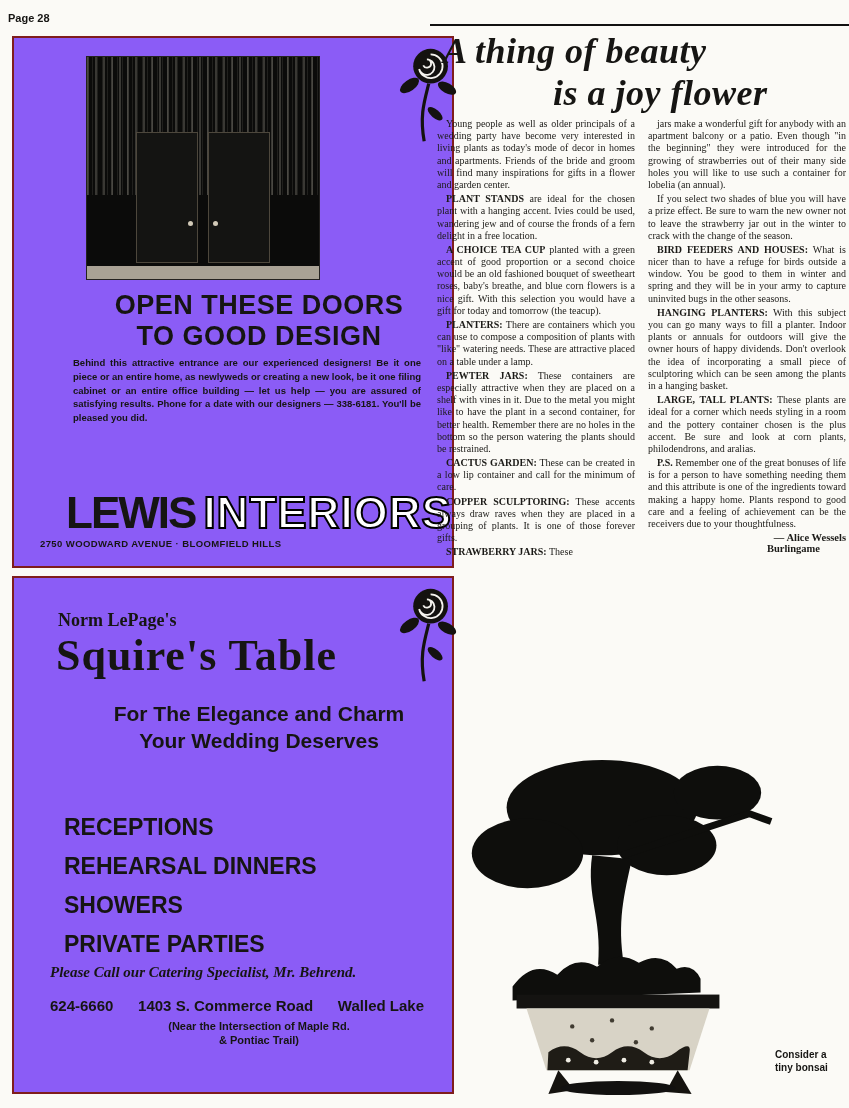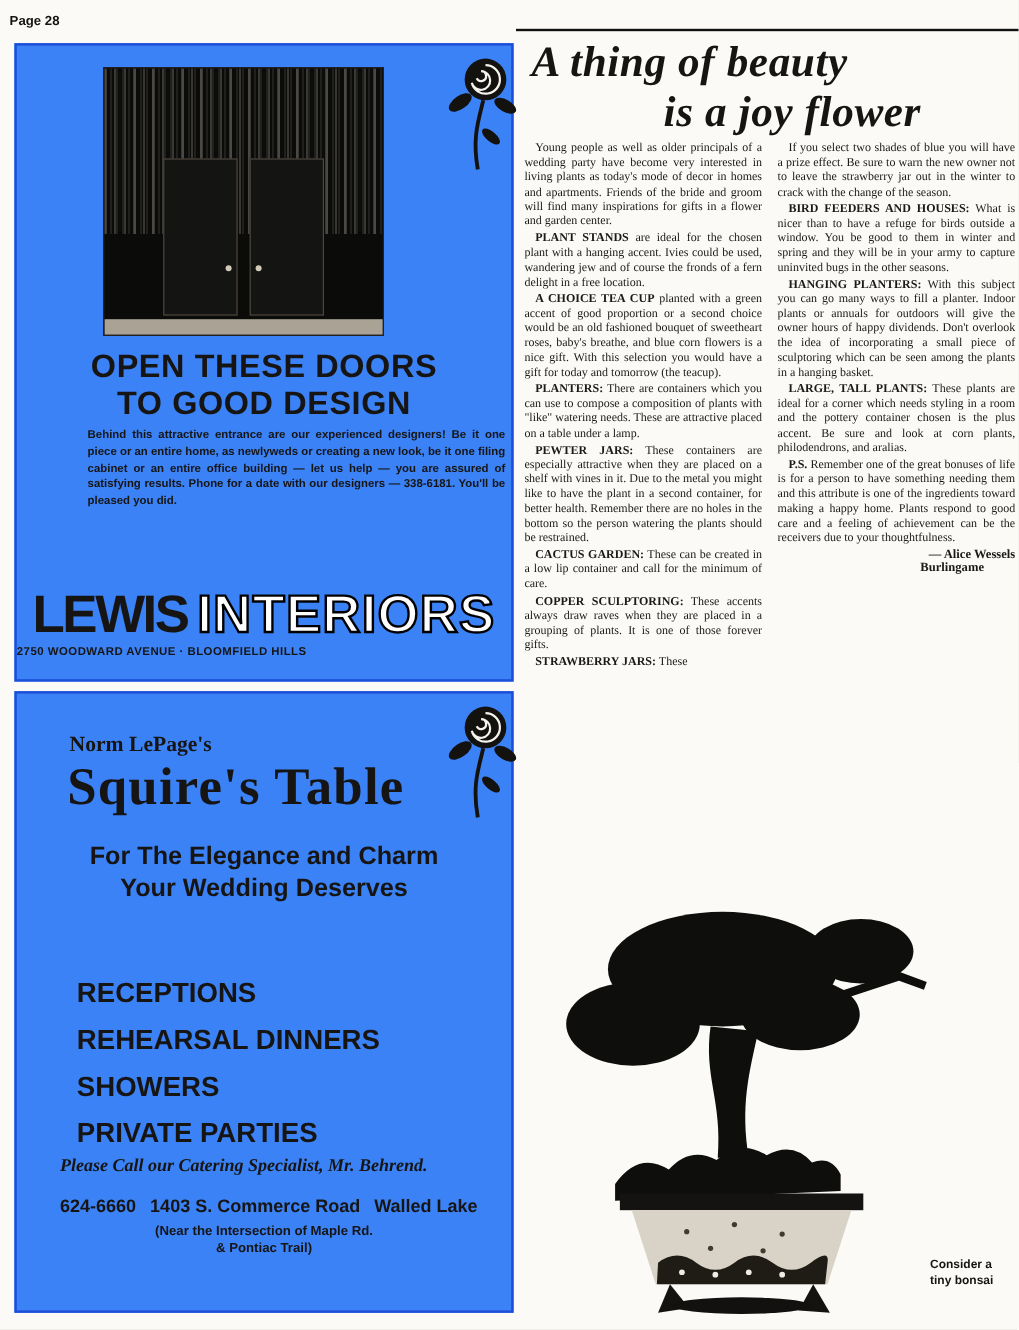--- a/index.html
+++ b/index.html
@@ -14,21 +14,21 @@
   
   .article-col{position:absolute;top:118px;width:198px;font-family:"Liberation Serif",serif;
                font-size:10px;line-height:1.22;text-align:justify;color:#1b1a17;}
   .col-1{left:437px;}
   .col-2{left:648px;}
   .article-col p{margin:0 0 2px;text-indent:9px;}
   .article-col b{font-weight:700;}
   .byline{font:700 10.5px "Liberation Serif",serif;text-align:right;margin-top:2px;}
   .byline2{padding-right:26px;margin-top:0;}
   
-  .ad-box{position:absolute;left:12px;width:412px;border:2px solid #1d4ed8;background:#3b82f6;}
+  .ad-box{position:absolute;left:12px;width:412px;border:2px solid #7f1d1d;background:#8b5cf6;padding-left:26px;}
   .ad-lewis{top:36px;height:528px;}
   .ad-squires{top:576px;height:514px;}
   .flower{position:absolute;right:-6px;top:4px;}
   
   .door-photo{position:absolute;left:72px;top:18px;width:232px;height:222px;background:#0b0b0a;
               overflow:hidden;border:1px solid #242220;}
   .door-streaks{position:absolute;left:0;right:0;top:0;height:62%;
     background:repeating-linear-gradient(90deg,rgba(222,216,200,.22) 0 2px,transparent 2px 8px),
                repeating-linear-gradient(90deg,rgba(222,216,200,.10) 0 1px,transparent 1px 5px);}
   .door{position:absolute;top:34%;height:58%;width:26%;background:#141412;border:1px solid #4d473c;}
@@ -166,20 +166,21 @@
         <p><b>PLANTERS:</b> There are containers which you can use to compose a composition of plants with "like" watering needs. These are attractive placed on a table under a lamp.</p>
         <p><b>PEWTER JARS:</b> These containers are especially attractive when they are placed on a shelf with vines in it. Due to the metal you might like to have the plant in a second container, for better health. Remember there are no holes in the bottom so the person watering the plants should be restrained.</p>
         <p><b>CACTUS GARDEN:</b> These can be created in a low lip container and call for the minimum of care.</p>
         <p><b>COPPER SCULPTORING:</b> These accents always draw raves when they are placed in a grouping of plants. It is one of those forever gifts.</p>
         <p><b>STRAWBERRY JARS:</b> These</p>
       </div>
   </div>
 
   <div class="article-col col-2">
     <div>
+        <p>jars make a wonderful gift for anybody with an apartment balcony or a patio. Even though "in the beginning" they were introduced for the growing of strawberries out of their many side holes you will like to use such a container for lobelia (an annual).</p>
         <p>If you select two shades of blue you will have a prize effect. Be sure to warn the new owner not to leave the strawberry jar out in the winter to crack with the change of the season.</p>
         <p><b>BIRD FEEDERS AND HOUSES:</b> What is nicer than to have a refuge for birds outside a window. You be good to them in winter and spring and they will be in your army to capture uninvited bugs in the other seasons.</p>
         <p><b>HANGING PLANTERS:</b> With this subject you can go many ways to fill a planter. Indoor plants or annuals for outdoors will give the owner hours of happy dividends. Don't overlook the idea of incorporating a small piece of sculptoring which can be seen among the plants in a hanging basket.</p>
         <p><b>LARGE, TALL PLANTS:</b> These plants are ideal for a corner which needs styling in a room and the pottery container chosen is the plus accent. Be sure and look at corn plants, philodendrons, and aralias.</p>
         <p><b>P.S.</b> Remember one of the great bonuses of life is for a person to have something needing them and this attribute is one of the ingredients toward making a happy home. Plants respond to good care and a feeling of achievement can be the receivers due to your thoughtfulness.</p>
       </div>
     <div class="byline">— Alice Wessels</div>
     <div class="byline byline2">Burlingame</div>
   </div>
 

